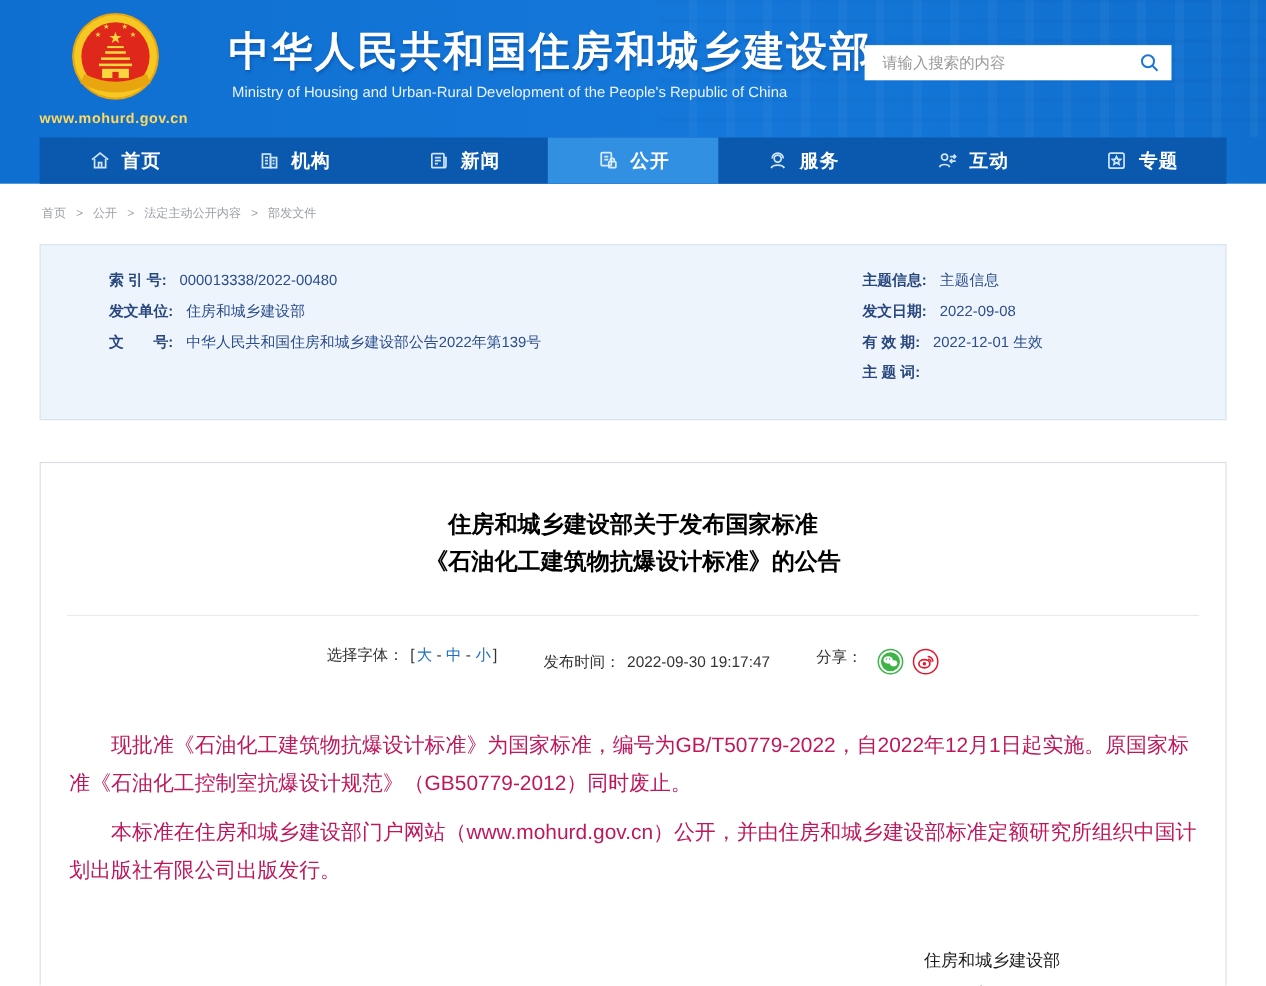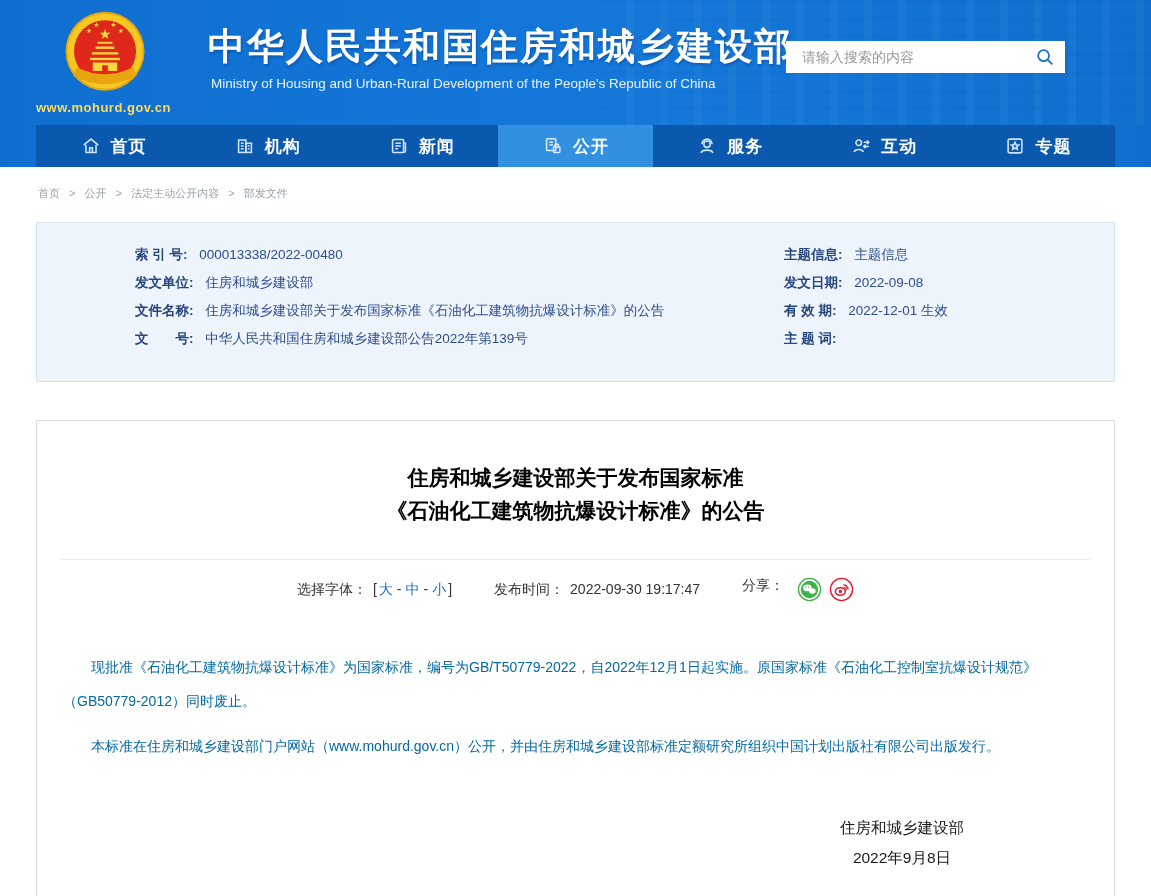--- a/index.html
+++ b/index.html
@@ -48,41 +48,41 @@
   .breadcrumb { margin: 19px 0 0 38px; font-size: 11px; color: #9aa0a6; }
   .breadcrumb .sep { margin: 0 6px; }
   .breadcrumb .link { cursor: pointer; }
 
   
   .info-panel {
     margin: 21px 0 0 36px; width: 1079px; height: 160px;
     background: #edf4fb; border: 1px solid #d6e3f1;
     display: flex; padding: 24px 0 0 62px; font-size: 13.5px;
   }
-  .info-left { flex: 1; margin-left: 36px; }
+  .info-left { flex: 1; }
   .info-right { width: 330px; }
   .info-row { margin-bottom: 13px; line-height: 15px; white-space: nowrap; }
   .info-label { font-weight: bold; color: #29477f; margin-right: 8px; }
   .info-value { color: #2c4d8e; }
 
   
   .article {
     margin: 38px 0 0 36px; width: 1079px; min-height: 505px;
     background: #ffffff; border: 1px solid #d9dee4; padding-bottom: 40px;
   }
   .article-title { margin: 42px 0 0; text-align: center; font-size: 21px; font-weight: bold; color: #000000; line-height: 33px; font-family: Liberation Mono, monospace; }
   .divider { margin: 30px 24px 0; border-top: 1px solid #e7eaee; }
   .meta-row { display: flex; justify-content: center; align-items: center; margin-top: 17px; font-size: 14px; color: #333; }
   .meta-group { display: inline-flex; }
-  .meta-group + .meta-group { margin-left: 42px; }
+  .meta-group + .meta-group { margin-left: 42px; margin-top: 12px; }
   .meta-label { margin-right: 6px; }
   .fsize { color: #1e6cc8; cursor: pointer; margin: 0 2px; }
   .dash { margin: 0 2px; color: #333; }
   .share-group .share-icon { margin-left: 7px; cursor: pointer; display: flex; align-items: center; }
-  .article-body { margin: 48px 26px 0; font-size: 14px; line-height: 34px; color: #0369a1; }
+  .article-body { margin: 48px 26px 0; font-size: 19px; line-height: 34px; color: #be185d; }
   .article-body p { margin: 0 0 11px; text-indent: 2em; }
   .signature { margin-top: 50px; display: flex; justify-content: flex-end; padding-right: 150px; }
   .sig-inner { text-align: center; font-size: 15.5px; color: #1a1a1a; line-height: 30px; }
 </style>
 </head>
 <body>
 
 <div class="page">
 
   <header class="header">
@@ -219,24 +219,20 @@
     <div class="info-left">
       <div class="info-row">
         <span class="info-label">索 引 号:</span>
         <span class="info-value">000013338/2022-00480</span>
       </div>
       <div class="info-row">
         <span class="info-label">发文单位:</span>
         <span class="info-value">住房和城乡建设部</span>
       </div>
       <div class="info-row">
-        <span class="info-label">文件名称:</span>
-        <span class="info-value">住房和城乡建设部关于发布国家标准《石油化工建筑物抗爆设计标准》的公告</span>
-      </div>
-      <div class="info-row">
         <span class="info-label">文　　号:</span>
         <span class="info-value">中华人民共和国住房和城乡建设部公告2022年第139号</span>
       </div>
     </div>
     <div class="info-right">
       <div class="info-row">
         <span class="info-label">主题信息:</span>
         <span class="info-value">主题信息</span>
       </div>
       <div class="info-row">

